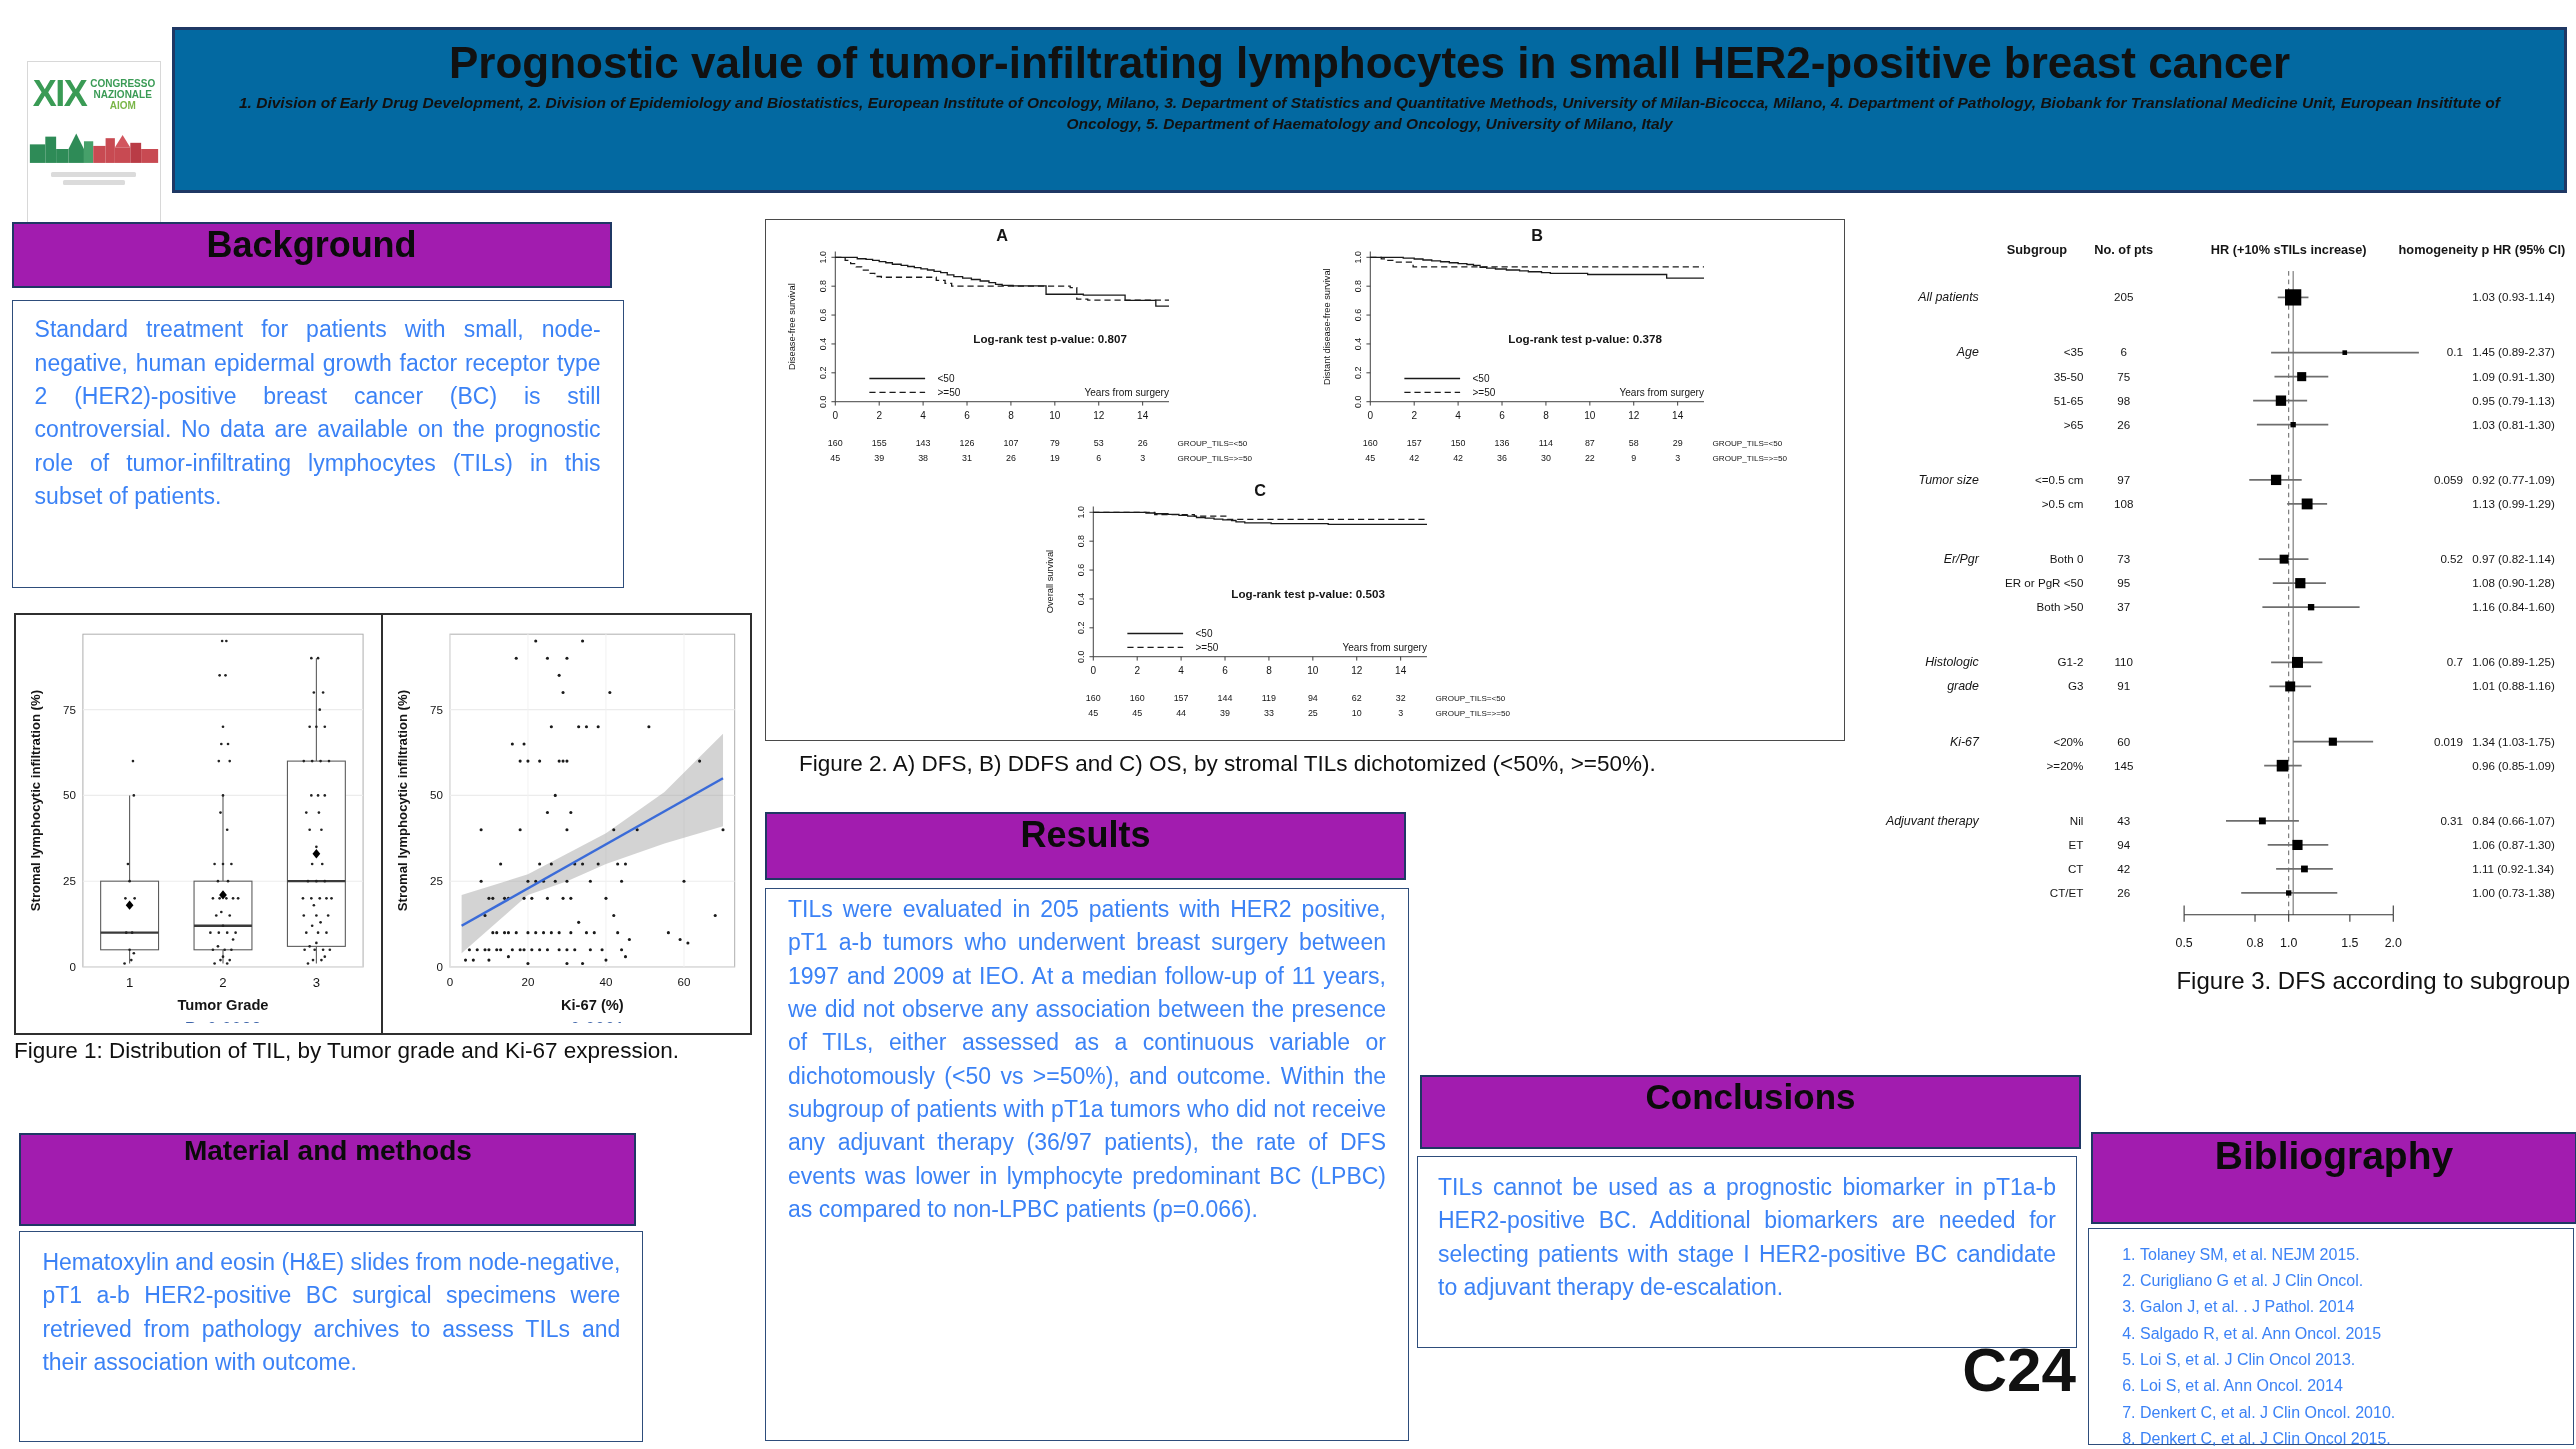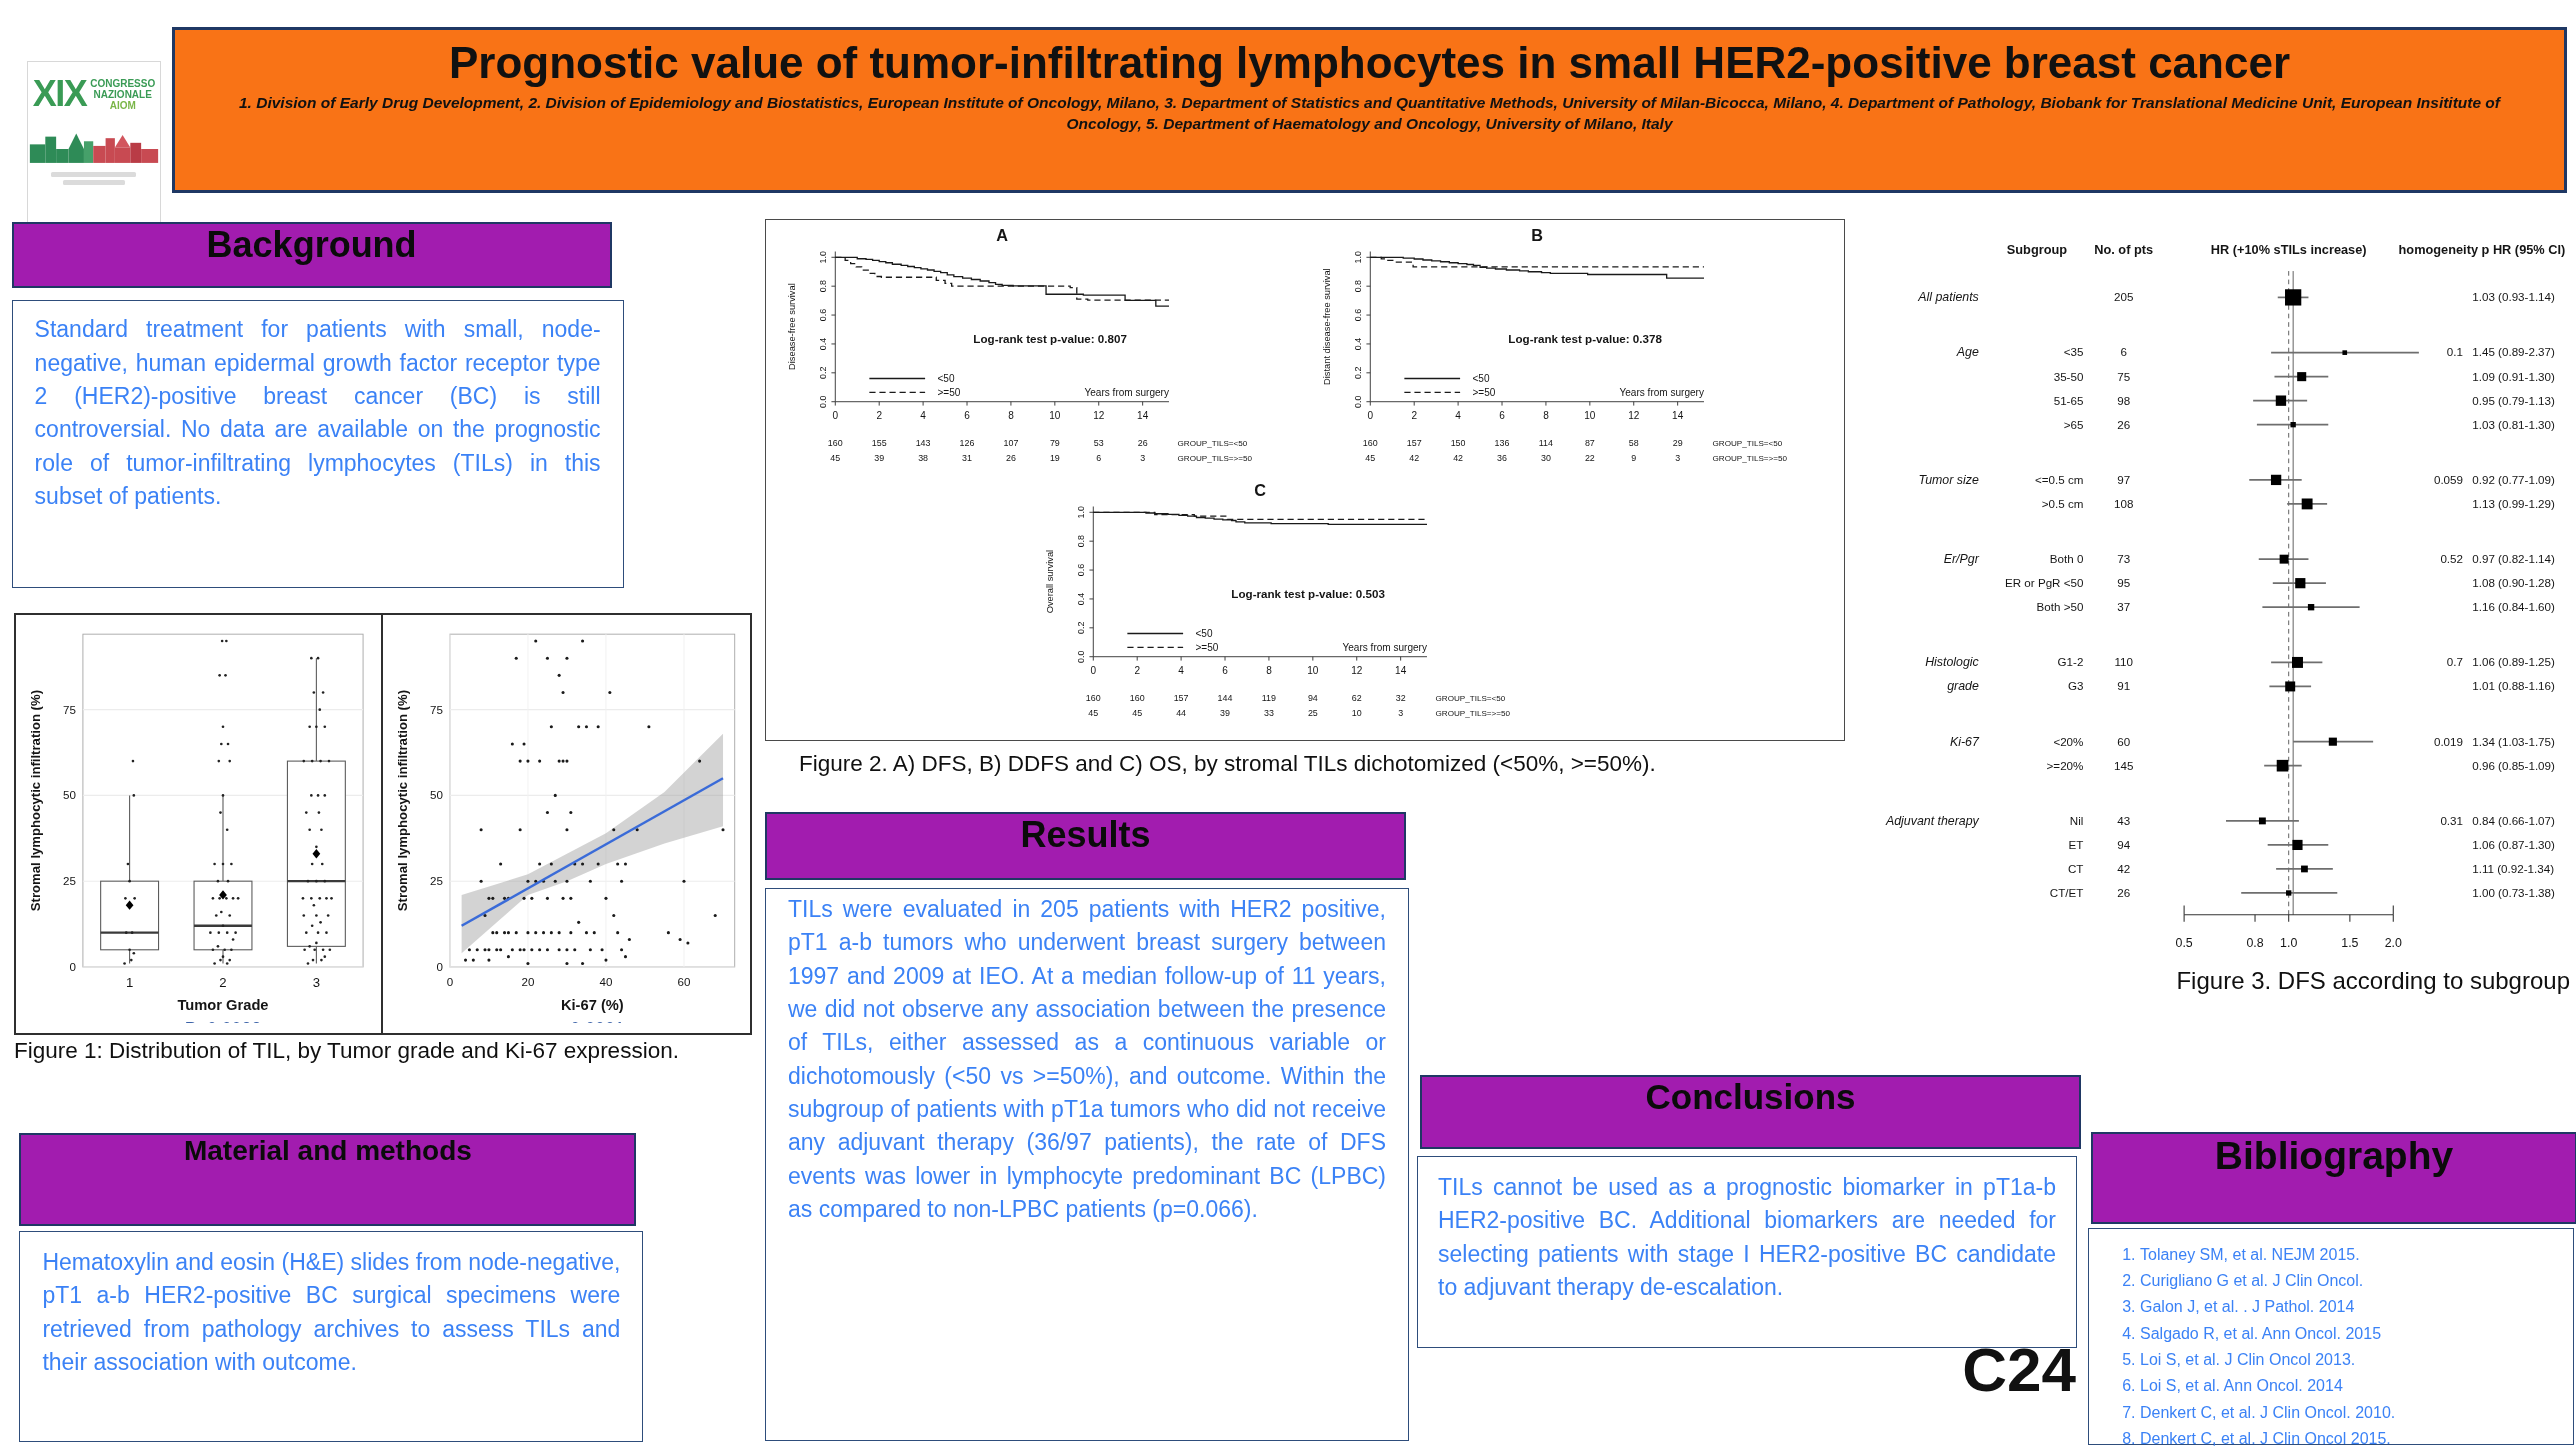--- a/index.html
+++ b/index.html
@@ -2,21 +2,21 @@
 <html style="font-size:12.4px"><head>
 <meta charset="utf-8">
 <style>
   html,body{margin:0;padding:0;background:#ffffff;}
   body{width:2576px;height:1449px;position:relative;font-family:"Liberation Sans",sans-serif;color:#111;}
   .abs{position:absolute;}
   .sec-header{background:#a21caf;border:2.3px solid #1f3864;display:flex;align-items:flex-start;justify-content:center;font-weight:bold;color:#0b0b0b;}
   .text-box{background:#ffffff;border:1.5px solid #2e4d7b;text-align:justify;line-height:1.45;color:#3b82f6;}
   .fig-box{background:#ffffff;border:2.3px solid #2f2f2f;}
   .caption{color:#101010;}
-  #title-bar{background:#f97316;border:3.1px solid #1f3864;text-align:center;}
+  #title-bar{background:#0369a1;border:3.1px solid #1f3864;text-align:center;}
   #poster-title{font-size:44px;font-weight:bold;margin-top:7.7px;line-height:1.15;}
   #poster-authors{font-size:18px;font-weight:bold;font-style:italic;margin-top:6.2px;}
   #poster-affiliations{font-size:15.5px;font-weight:bold;font-style:italic;margin-top:4.6px;line-height:1.35;padding:0 46px;}
   #logo-card{background:#ffffff;border:0.8px solid #d8d8d8;text-align:center;overflow:hidden;}
   .logo-row{display:flex;align-items:center;justify-content:center;margin-top:11px;}
   #logo-xix{font-size:36px;color:#3a9b55;font-weight:bold;letter-spacing:-1.5px;}
   .logo-small{font-size:10px;color:#3a9b55;font-weight:bold;text-align:center;line-height:1.1;margin-left:3.9px;}
   #logo-aiom{color:#7ab648;}
   .logo-bar{height:4.6px;background:#bdbdbd;margin:3.1px 14px;border-radius:1.5px;opacity:.55;}
   ol#bib-list{margin:7.7px 0 0 0;padding-left:40px;font-size:16px;line-height:1.5;text-align:left;}

